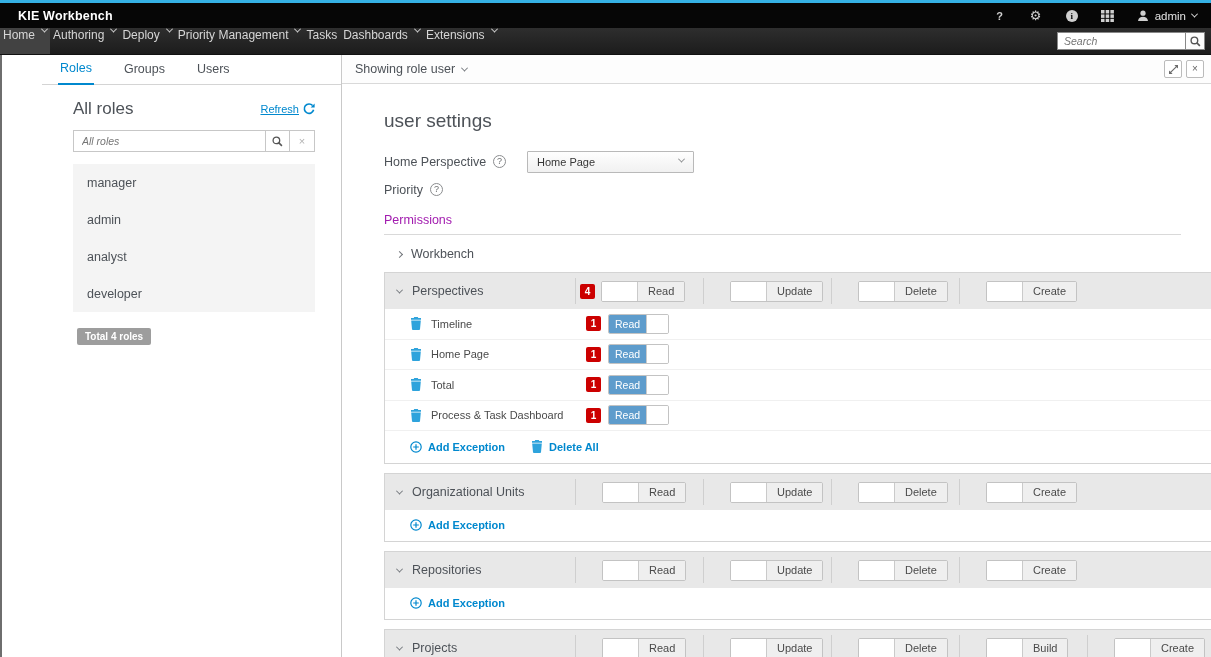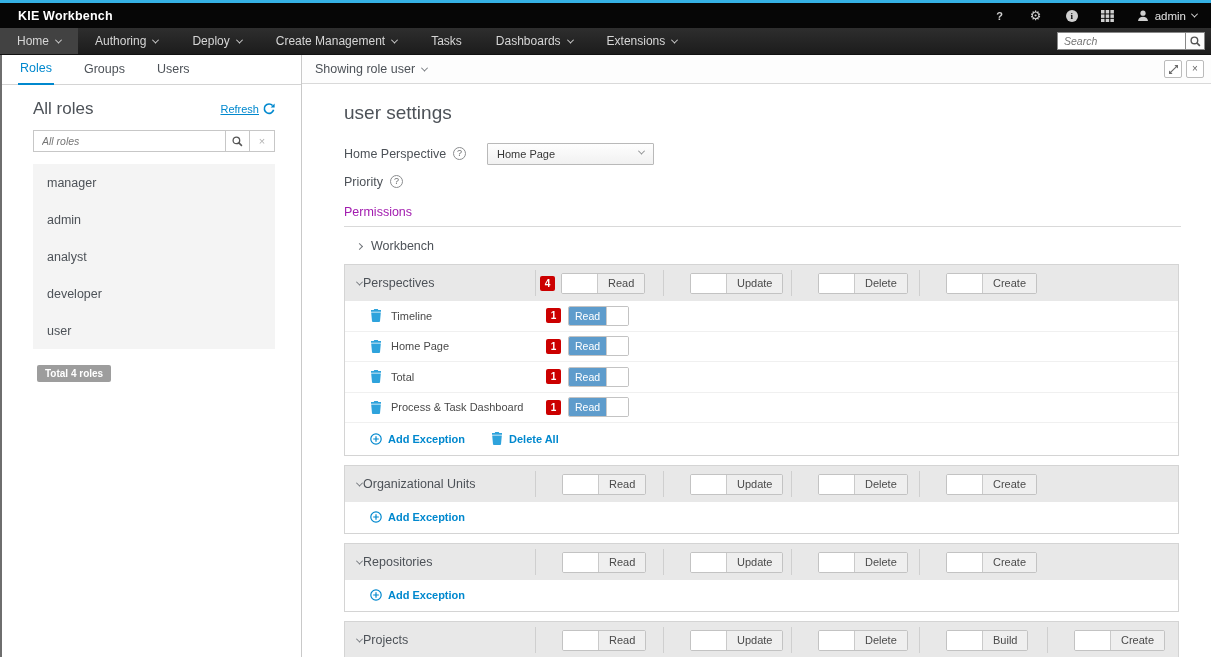--- a/index.html
+++ b/index.html
@@ -31,37 +31,37 @@
   
   .chev { display:inline-block; width:5px; height:5px; border-right:1px solid currentColor; border-bottom:1px solid currentColor; transform:rotate(45deg) translate(-1px,-1px); }
   .chev.right { transform:rotate(-45deg); }
 
   
   .navbar {
     height:27px; background:linear-gradient(#2e2e2e,#1c1c1c); display:flex; align-items:stretch;
     padding-right:6px; border-bottom:1px solid #111;
   }
   .nav-item {
-    display:flex; align-items:center; gap:7px; padding:0 17px; color:#d6d6d6; font-size:12px; cursor:pointer; white-space:nowrap;
+    display:flex; gap:7px; padding:0 3px; color:#d6d6d6; font-size:12px; cursor:pointer; white-space:nowrap;
   }
   .nav-item.active { background:#424242; }
   .nav-search { margin-left:auto; align-self:center; display:flex; }
   .nav-search input {
     width:128px; height:18px; border:1px solid #888; border-right:none; padding:0 6px;
     font-size:10.5px; font-style:italic; color:#555; font-family:"Liberation Sans",sans-serif; outline:none; background:#fff;
   }
   .nav-search button {
     width:20px; height:18px; border:1px solid #888; background:#fdfdfd; display:flex; align-items:center; justify-content:center; cursor:pointer; padding:0;
   }
 
   
   .layout { display:flex; height:602px; border-left:2px solid #6e6e6e; }
 
   
-  .sidebar { width:300px; flex:0 0 300px; border-right:1px solid #c9c9c9; background:#fff; }
+  .sidebar { width:300px; flex:0 0 300px; border-right:1px solid #c9c9c9; background:#fff;margin-left:40px; }
   .tabs { display:flex; gap:28px; padding-left:16px; border-bottom:1px solid #d4d4d4; height:30px; align-items:flex-end; }
   .tab { padding:0 2px 8px; color:#4d5258; cursor:pointer; font-size:12.5px; }
   .tab.active { color:#0088ce; border-bottom:2px solid #0088ce; margin-bottom:-1px; }
   .side-body { padding:14px 26px 0 31px; }
   .side-head { display:flex; justify-content:space-between; align-items:center; }
   .side-head h2 { margin:0; font-weight:400; font-size:17px; color:#4d5258; }
   .refresh-link { color:#0088ce; font-size:11px; display:flex; align-items:center; gap:4px;text-decoration:underline; }
   .search-row { display:flex; margin-top:11px; }
   .search-row input {
     flex:1; height:22px; border:1px solid #c7c7c7; border-right:none; padding:0 8px;
@@ -84,42 +84,42 @@
     height:29px; flex:0 0 29px; border-bottom:1px solid #d9d9d9; display:flex; align-items:center;
     padding:0 7px 0 13px; background:#fdfdfd;
   }
   .main-header .mh-title { display:flex; align-items:center; gap:7px; color:#4d5258; font-size:12.5px; }
   .mh-buttons { margin-left:auto; display:flex; gap:4px; }
   .mh-btn {
     width:18px; height:18px; border:1px solid #bbb; border-radius:2px; background:#fff;
     display:flex; align-items:center; justify-content:center; color:#666; font-size:10px; cursor:pointer; padding:0; line-height:1;
   }
   .content { padding:16px 30px 0 42px; overflow:hidden; }
-  .content h1 { font-size:19px; font-weight:400; color:#4d5258; margin:2px 0 18px; }
+  .content h1 { font-size:19px; font-weight:400; color:#4d5258; margin:10px 0 18px; }
   .field-row { display:flex; align-items:center; margin-bottom:5px; height:23px; }
   .field-label { width:143px; font-size:12.5px; color:#4d5258; display:flex; gap:7px; align-items:center; }
   .qmark {
     width:13px; height:13px; border:1px solid #8b8d8f; border-radius:50%; font-size:9px;
     line-height:11px; text-align:center; color:#6a6c6e; flex:0 0 13px;
   }
   .select {
     width:167px; height:22px; border:1px solid #b9b9b9; border-radius:1px;
     background:linear-gradient(#fefefe,#f1f1f1); display:flex; align-items:center; justify-content:space-between;
     padding:0 9px; font-size:11px; color:#363636; cursor:pointer;
   }
   .select .chev { color:#8b8d8f; margin-top:-2px; }
   .perm-label { font-size:12.5px; color:#a21caf; margin-top:12px; }
   .perm-hr { border:0; border-top:1px solid #d9d9d9; margin:7px 0 0; }
   .wb-row { padding:12px 0 11px 13px; display:flex; gap:9px; align-items:center; font-size:12.5px; color:#4d5258; cursor:pointer; width:835px; }
 
   
   #sections { width:835px; }
   .section { border:1px solid #d4d4d4; margin-bottom:9px; background:#fff; }
   .sec-header { background:#e8e8e8; height:36px; display:flex; align-items:center; cursor:pointer; }
-  .sec-title { flex:0 0 190px; padding-left:12px; display:flex; gap:1px; align-items:center; font-size:12.5px; color:#4d5258; }
+  .sec-title { flex:0 0 190px; padding-left:12px; display:flex; gap:10px; align-items:center; font-size:12.5px; color:#4d5258; }
   .sec-title .chev { color:#72767b; }
   .vdiv { width:1px; height:26px; background:#cfcfcf; flex:0 0 1px; }
   .perm-col { flex:0 0 127px; display:flex; align-items:center; padding-left:26px; }
   .perm-col.badged { padding-left:4px; }
   .perm-col .badge-red { margin-right:6px; }
 
   .badge-red {
     min-width:15px; height:15px; background:#c00; color:#fff; font-size:10px; font-weight:bold;
     text-align:center; line-height:15px; border-radius:2px; padding:0 2px; flex:0 0 auto;
   }
@@ -186,21 +186,21 @@
       </div>
       <div class="nav-item">
         <span>Authoring</span>
         <span class="chev"></span>
       </div>
       <div class="nav-item">
         <span>Deploy</span>
         <span class="chev"></span>
       </div>
       <div class="nav-item">
-        <span>Create Management</span>
+        <span>Priority Management</span>
         <span class="chev"></span>
       </div>
       <div class="nav-item">
         <span>Tasks</span>
       </div>
       <div class="nav-item">
         <span>Dashboards</span>
         <span class="chev"></span>
       </div>
       <div class="nav-item">
@@ -245,21 +245,20 @@
             <path d="M6.9 6.9l3 3" stroke="#555" stroke-width="1.5"></path>
           </svg>
         </button>
         <button class="sbtn">×</button>
       </div>
       <div class="role-list" id="role-list">
           <div class="role-item">manager</div>
           <div class="role-item">admin</div>
           <div class="role-item">analyst</div>
           <div class="role-item">developer</div>
-          <div class="role-item">user</div>
         </div>
       <div><span class="total-badge">Total 4 roles</span></div>
     </div>
   </aside>
 
   <section class="main">
     <div class="main-header">
       <span class="mh-title clickable">
         <span>Showing role user</span>
         <span class="chev" style="color:#72767b;"></span>

